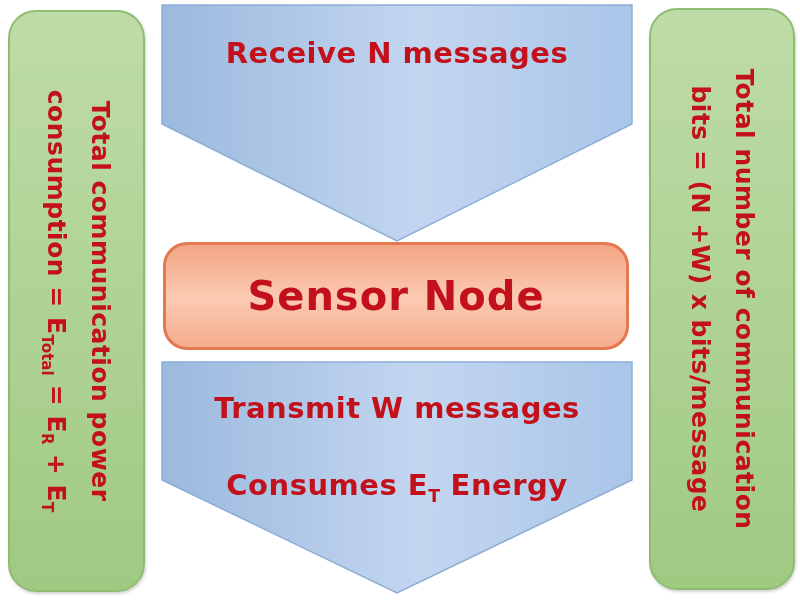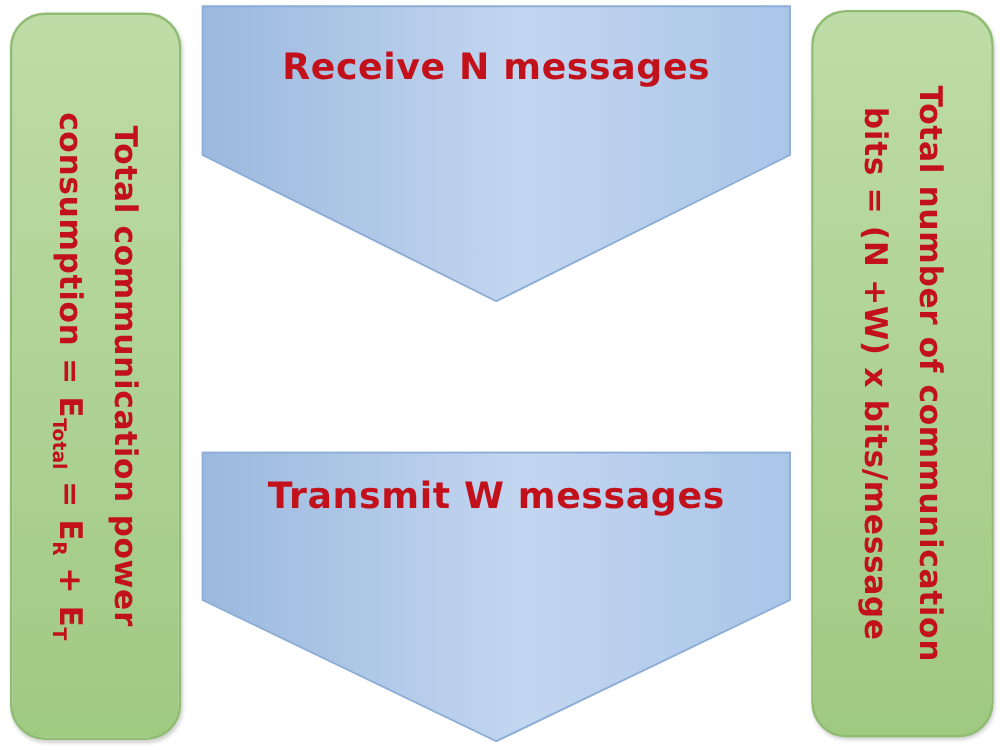--- a/index.html
+++ b/index.html
@@ -59,21 +59,21 @@
 
   .arrow-text {
     position: absolute;
     left: 161px;
     width: 472px;
     display: flex;
     flex-direction: column;
     align-items: center;
   }
   .arrow-text.top    { top: 4px;   padding-top: 32px; gap: 40px; justify-content: space-between; }
-  .arrow-text.bottom { top: 361px; padding-top: 18px; gap: 42px; }
+  .arrow-text.bottom { top: 361px; padding-top: 30px; gap: 42px; }
   .aline {
     font-size: 29px;
     letter-spacing: 0.5px;
     line-height: 1.2;
     white-space: nowrap;
   }
 
   
   .node {
     position: absolute;
@@ -121,21 +121,25 @@
         <stop offset="0.55" class="stop-blue-m"></stop>
         <stop offset="1" class="stop-blue-r"></stop>
       </linearGradient>
     </defs>
     <polygon class="arrow-poly" points="1,1 471,1 471,120 236,237 1,120" fill="url(#blueGrad)"></polygon>
   </svg>
   <div class="arrow-text top">
     <div class="aline"><span>Receive N messages</span></div>
   </div>
 
+  <div class="node">
+    <span class="node-label">Sensor Node</span>
+  </div>
 
   <svg class="arrow-svg bottom-arrow-svg" viewBox="0 0 472 233" preserveAspectRatio="none">
     <polygon class="arrow-poly" points="1,1 471,1 471,119 236,232 1,119" fill="url(#blueGrad)"></polygon>
   </svg>
   <div class="arrow-text bottom">
     <div class="aline"><span>Transmit W messages</span></div>
+    <div class="aline"><span>Consumes E</span><sub>T</sub><span> Energy</span></div>
   </div>
 
 </div>
 
 </body></html>

